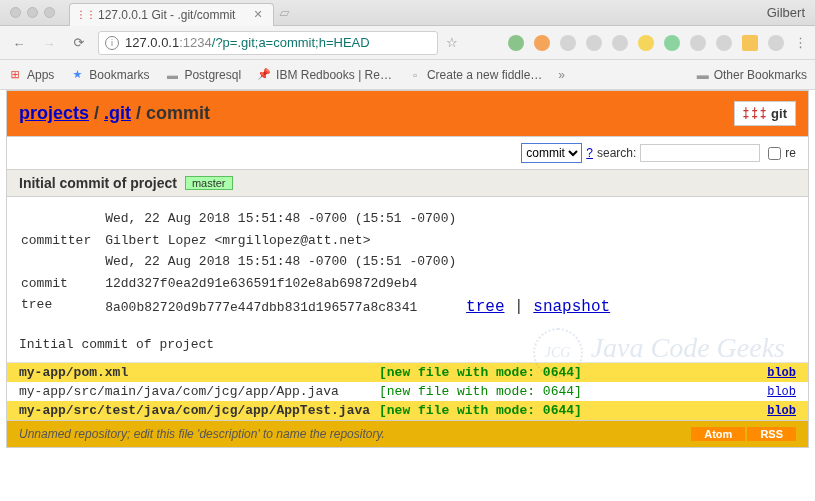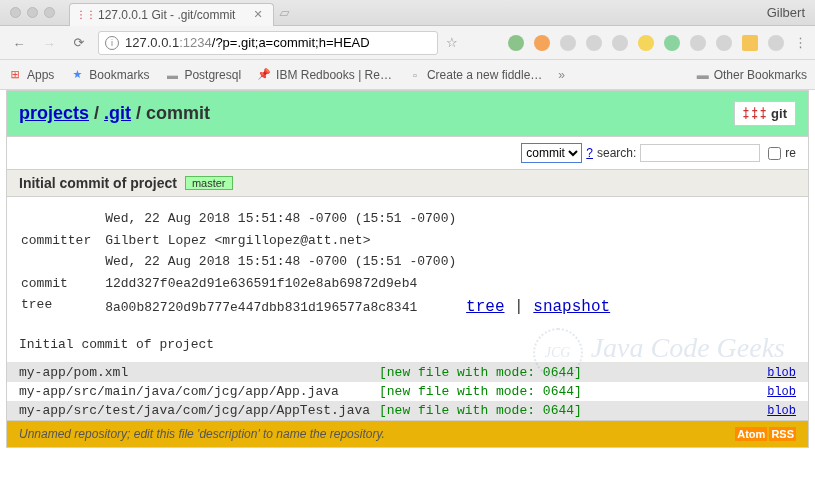--- a/index.html
+++ b/index.html
@@ -22,21 +22,21 @@
 .exticons { display:flex; gap:10px; margin-left:auto; }
 .ext { width:16px; height:16px; border-radius:50%; }
 
 .bmbar { height:30px; background:#f3f3f3; border-bottom:1px solid #d8d8d8; display:flex; align-items:center; padding:0 8px; gap:16px; font-size:12px; color:#555; }
 .bm { display:flex; align-items:center; gap:5px; }
 .bm .ico { width:14px; height:14px; display:flex; align-items:center; justify-content:center; font-size:11px; }
 .other { margin-left:auto; display:flex; align-items:center; gap:5px; }
 
 
 .page { border:1px solid #d0d0cf; margin:0 6px 6px 6px; }
-.header { background:#86efac; padding:10px 12px; border-bottom:1px solid #d0d0cf; display:flex; align-items:center; }
+.header { background:#f97316; padding:10px 12px; border-bottom:1px solid #d0d0cf; display:flex; align-items:center; }
 .header h1 { font-size:18px; font-weight:bold; }
 .header a { color:#0000cc; text-decoration:underline; }
 .gitlogo { margin-left:auto; background:#fff; border:1px solid #ccc; padding:4px 8px; display:flex; align-items:center; gap:5px; font-weight:bold; color:#333; }
 .gitlogo .plus { color:#c33; font-size:10px; line-height:6px; }
 
 .navrow { padding:6px 12px; display:flex; align-items:flex-start; }
 .navlinks a { color:#0000cc; text-decoration:underline; }
 .navlinks { font-size:13px; line-height:1.6; }
 .searcharea { margin-left:auto; display:flex; align-items:center; gap:4px; font-size:12px; }
 .searcharea select { font-size:12px; background:#fff; border:1px solid #4a7cd8; height:20px; }
@@ -50,29 +50,29 @@
 .meta { padding:10px 12px; font-family:'Courier New',monospace; font-size:13px; line-height:1.5; }
 .meta table td { padding-right:12px; vertical-align:top; white-space:nowrap; }
 .meta .lbl { color:#333; }
 .treelinks { padding-left:20px; font-size:16px; }
 .treelinks a { color:#0000cc; text-decoration:underline; }
 
 .msg { padding:6px 12px 10px 12px; font-family:'Courier New',monospace; font-size:13px; border-bottom:1px solid #e4e4e0; }
 
 .files { font-family:'Courier New',monospace; font-size:13px; }
 .frow { display:flex; align-items:center; padding:2px 12px; }
-.frow.odd { background:#e5e5e5; }
+.frow.odd { background:#fde047;font-weight:bold; }
 .frow .fname { flex:0 0 360px; }
 .frow .mode { color:#008800; }
 .frow .blob { margin-left:auto; font-size:12px; }
 .frow .blob a { color:#0000cc; text-decoration:underline; }
 
 .footer { background:#eab308; border-top:1px solid #d0d0cf; padding:6px 12px; display:flex; align-items:center; font-style:italic; color:#555; font-size:12px; }
 .feeds { margin-left:auto; display:flex; gap:2px; }
-.feeds span { background:#ff8c00; color:#fff; padding:1px 2px; font-size:11px; font-style:normal; font-weight:bold; font-family:Arial; }
+.feeds span { background:#ff8c00; color:#fff; padding:1px 13px; font-size:11px; font-style:normal; font-weight:bold; font-family:Arial; }
 
 .watermark { position:absolute; right:30px; top:328px; opacity:.15; font-family:Georgia,serif; font-size:28px; color:#3b6b9b; pointer-events:none; font-style:italic; }
 .watermark .circ { display:inline-block; width:50px; height:50px; border:2px dotted #3b6b9b; border-radius:50%; text-align:center; line-height:46px; font-size:14px; margin-right:8px; }
 </style>
 </head>
 <body>
 
 <div class="chrome">
   <div class="dots">
     <div class="dot"></div>
@@ -89,21 +89,21 @@
 </div>
 
 <div class="addrbar">
   <div class="navbtn">←</div>
   <div class="navbtn" style="color:#ccc">→</div>
   <div class="navbtn">⟳</div>
   <div class="url">
     <span class="info">i</span>
     <span>127.0.0.1</span>
       <span style="color:#888">:1234</span>
-      <span style="color:#000000">/?p=.git;a=commit;h=HEAD</span>
+      <span style="color:#0f766e">/?p=.git;a=commit;h=HEAD</span>
   </div>
   <span style="color:#888">☆</span>
   <div class="exticons">
     <div class="ext" style="background:#8bc48b"></div>
     <div class="ext" style="background:#f5a55a"></div>
     <div class="ext" style="background:#d4d4d4"></div>
     <div class="ext" style="background:#d4d4d4"></div>
     <div class="ext" style="background:#d4d4d4"></div>
     <div class="ext" style="background:#f5d55a"></div>
     <div class="ext" style="background:#8bd4a0"></div>

